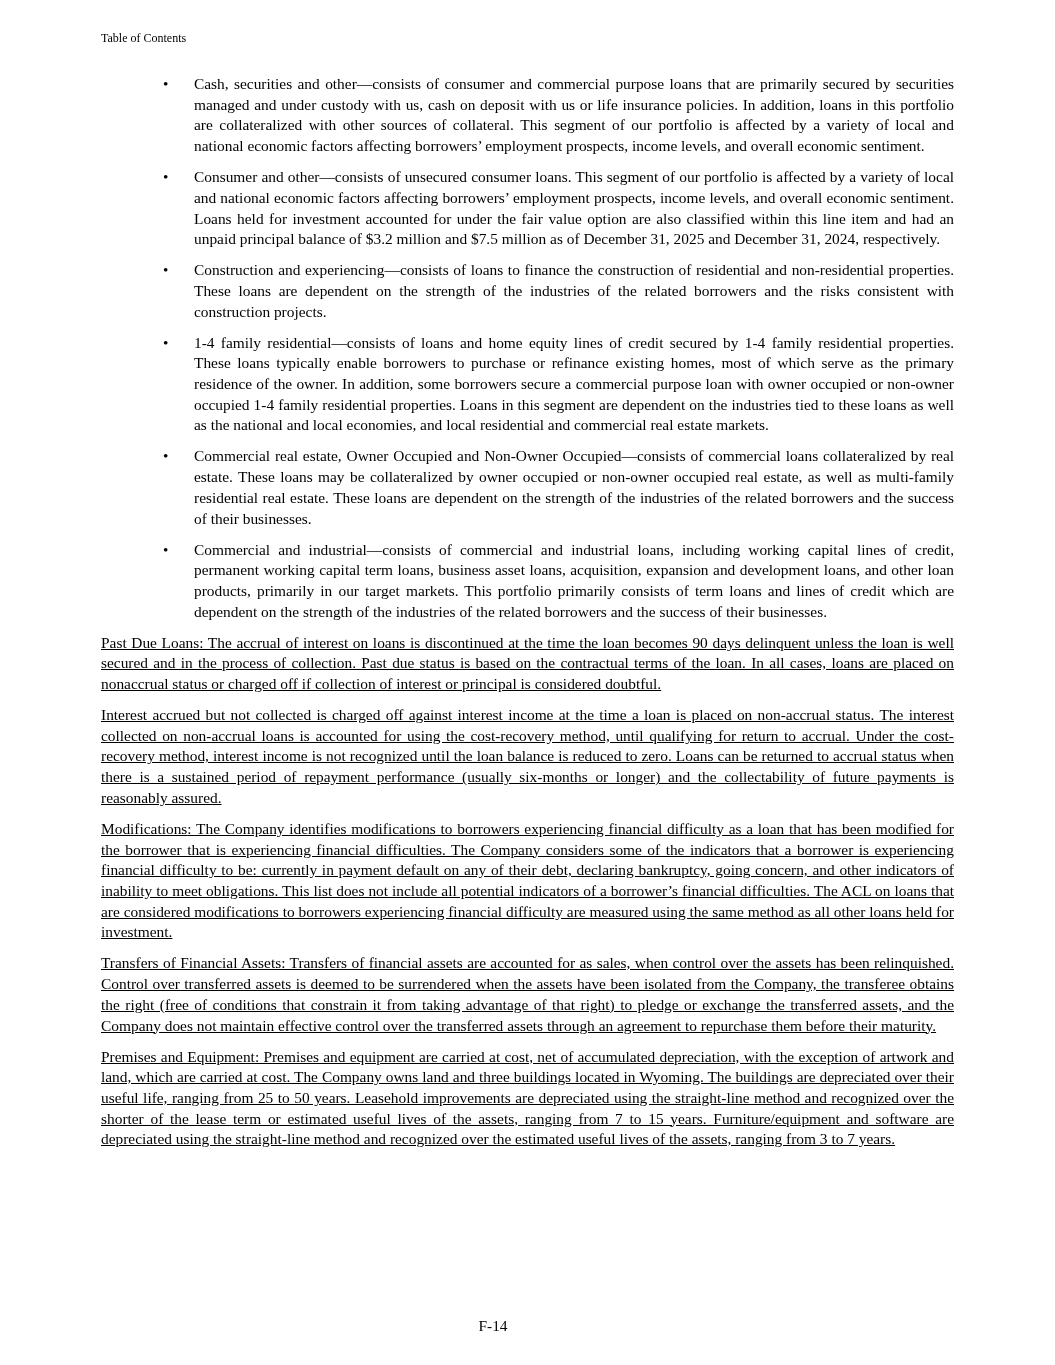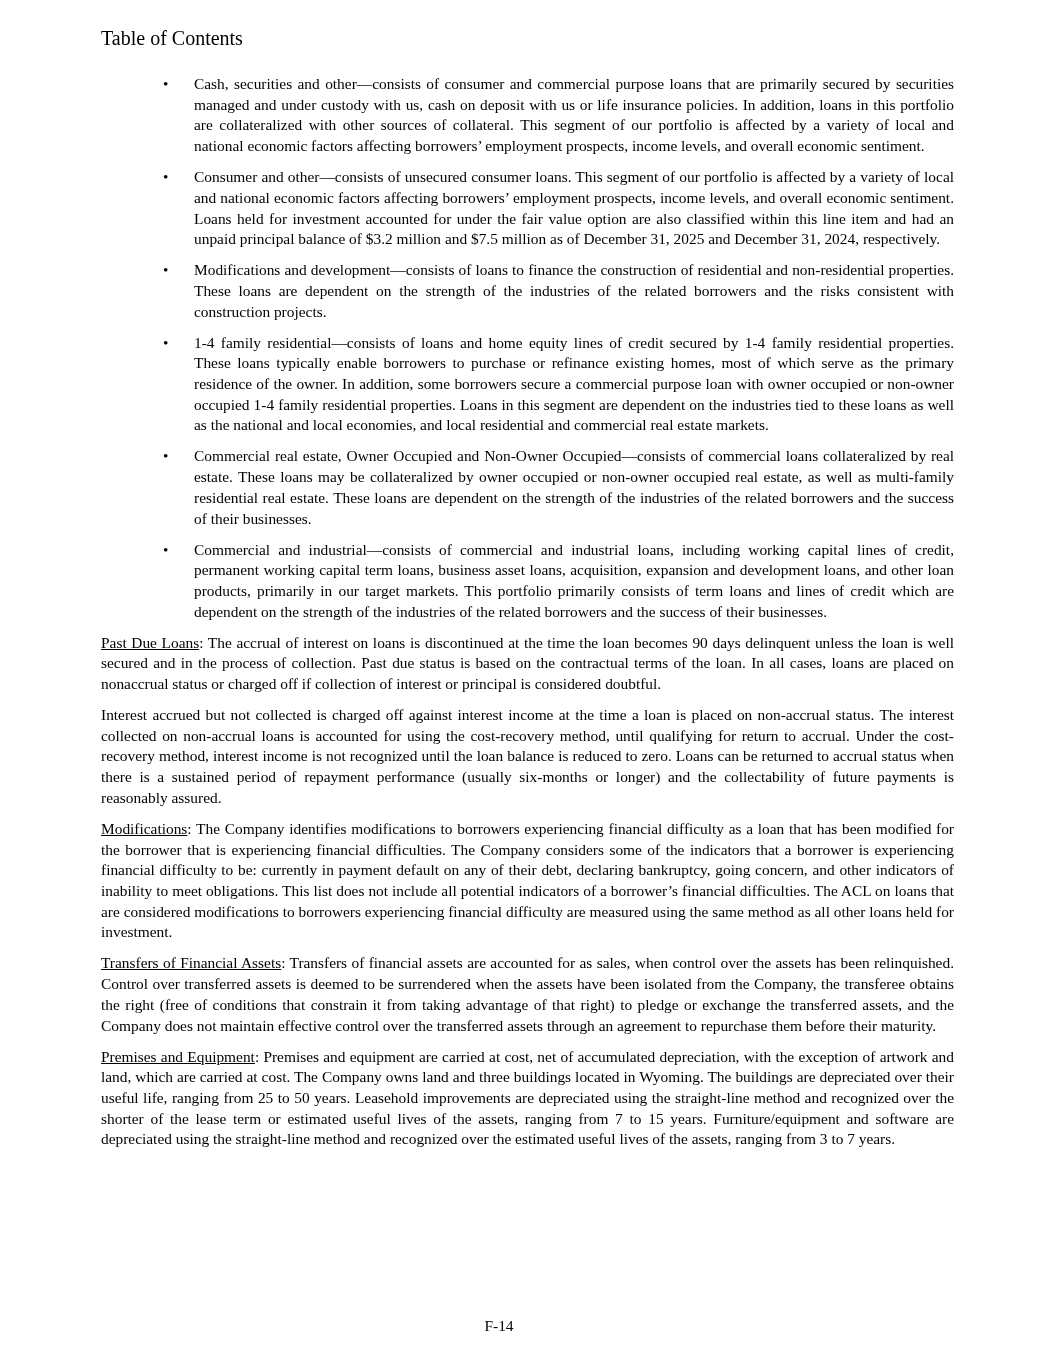--- a/index.html
+++ b/index.html
@@ -3,51 +3,51 @@
 <meta charset="utf-8">
 <style>
   html, body { margin: 0; padding: 0; background: #ffffff; }
   body {
     width: 1055px; height: 1365px; position: relative; overflow: hidden;
     font-family: "Liberation Serif", "DejaVu Serif", serif;
     color: #000; font-size: 15.4px; line-height: 20.7px;
   }
   .toc-link {
     position: absolute; left: 101px; top: 28px;
-    font-size: 20px; color: #000; text-decoration: none; cursor: pointer;
+    font-size: 12px; color: #000; text-decoration: none; cursor: pointer;
   }
   .content { position: absolute; left: 101px; top: 74px; width: 853px; }
   .bullet-item { position: relative; padding-left: 93px; margin-bottom: 10.3px; text-align: justify; }
   .bullet-dot { position: absolute; left: 62px; top: 0; }
-  .para { text-align: justify; margin: 0 0 10.3px 0; }
+  .para { text-align: justify; margin: 0 0 10.3px 0; text-decoration: underline; }
   .term { }
   .heading-u { text-decoration: underline; }
   .page-num {
-    position: absolute; top: 1316px; left: 12px; width: 974px; text-align: center;
+    position: absolute; top: 1316px; left: 6px; width: 974px; text-align: center;
     font-size: 15.4px;
   }
 </style>
 </head>
 <body>
 
 <a class="toc-link">Table of Contents</a>
 
 <div class="content">
   <div class="bullet-list">
     <div class="bullet-item">
       <span class="bullet-dot">•</span>
       <span class="term">Cash, securities and other</span><span>—consists of consumer and commercial purpose loans that are primarily secured by securities managed and under custody with us, cash on deposit with us or life insurance policies. In addition, loans in this portfolio are collateralized with other sources of collateral. This segment of our portfolio is affected by a variety of local and national economic factors affecting borrowers’ employment prospects, income levels, and overall economic sentiment.</span>
     </div>
     <div class="bullet-item">
       <span class="bullet-dot">•</span>
       <span class="term">Consumer and other</span><span>—consists of unsecured consumer loans. This segment of our portfolio is affected by a variety of local and national economic factors affecting borrowers’ employment prospects, income levels, and overall economic sentiment. Loans held for investment accounted for under the fair value option are also classified within this line item and had an unpaid principal balance of $3.2 million and $7.5 million as of December 31, 2025 and December 31, 2024, respectively.</span>
     </div>
     <div class="bullet-item">
       <span class="bullet-dot">•</span>
-      <span class="term">Modifications and development</span><span>—consists of loans to finance the construction of residential and non-residential properties. These loans are dependent on the strength of the industries of the related borrowers and the risks consistent with construction projects.</span>
+      <span class="term">Construction and experiencing</span><span>—consists of loans to finance the construction of residential and non-residential properties. These loans are dependent on the strength of the industries of the related borrowers and the risks consistent with construction projects.</span>
     </div>
     <div class="bullet-item">
       <span class="bullet-dot">•</span>
       <span class="term">1-4 family residential</span><span>—consists of loans and home equity lines of credit secured by 1-4 family residential properties. These loans typically enable borrowers to purchase or refinance existing homes, most of which serve as the primary residence of the owner. In addition, some borrowers secure a commercial purpose loan with owner occupied or non-owner occupied 1-4 family residential properties. Loans in this segment are dependent on the industries tied to these loans as well as the national and local economies, and local residential and commercial real estate markets.</span>
     </div>
     <div class="bullet-item">
       <span class="bullet-dot">•</span>
       <span class="term">Commercial real estate, Owner Occupied and Non-Owner Occupied</span><span>—consists of commercial loans collateralized by real estate. These loans may be collateralized by owner occupied or non-owner occupied real estate, as well as multi-family residential real estate. These loans are dependent on the strength of the industries of the related borrowers and the success of their businesses.</span>
     </div>
     <div class="bullet-item">

